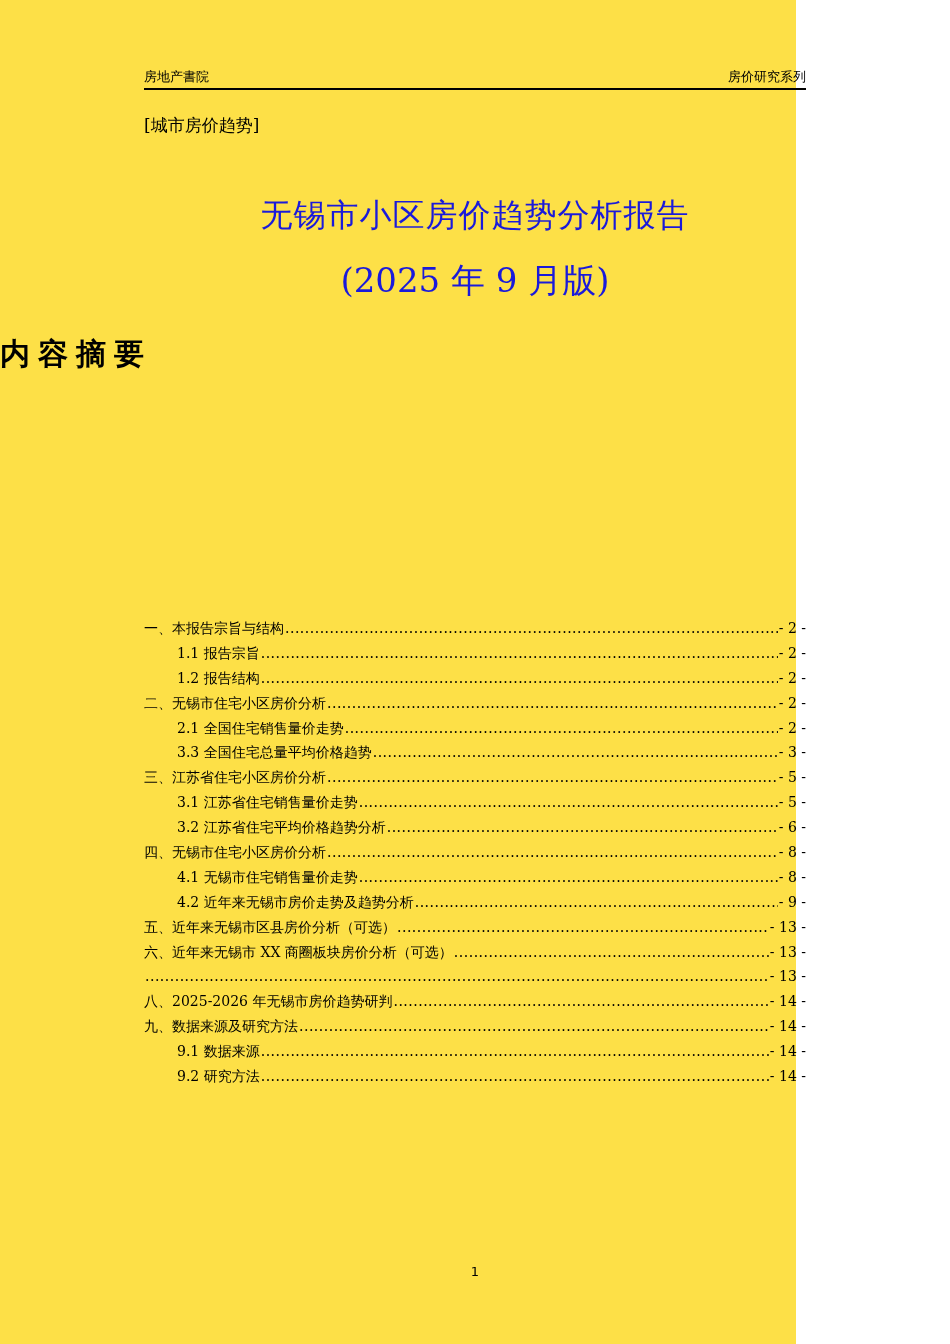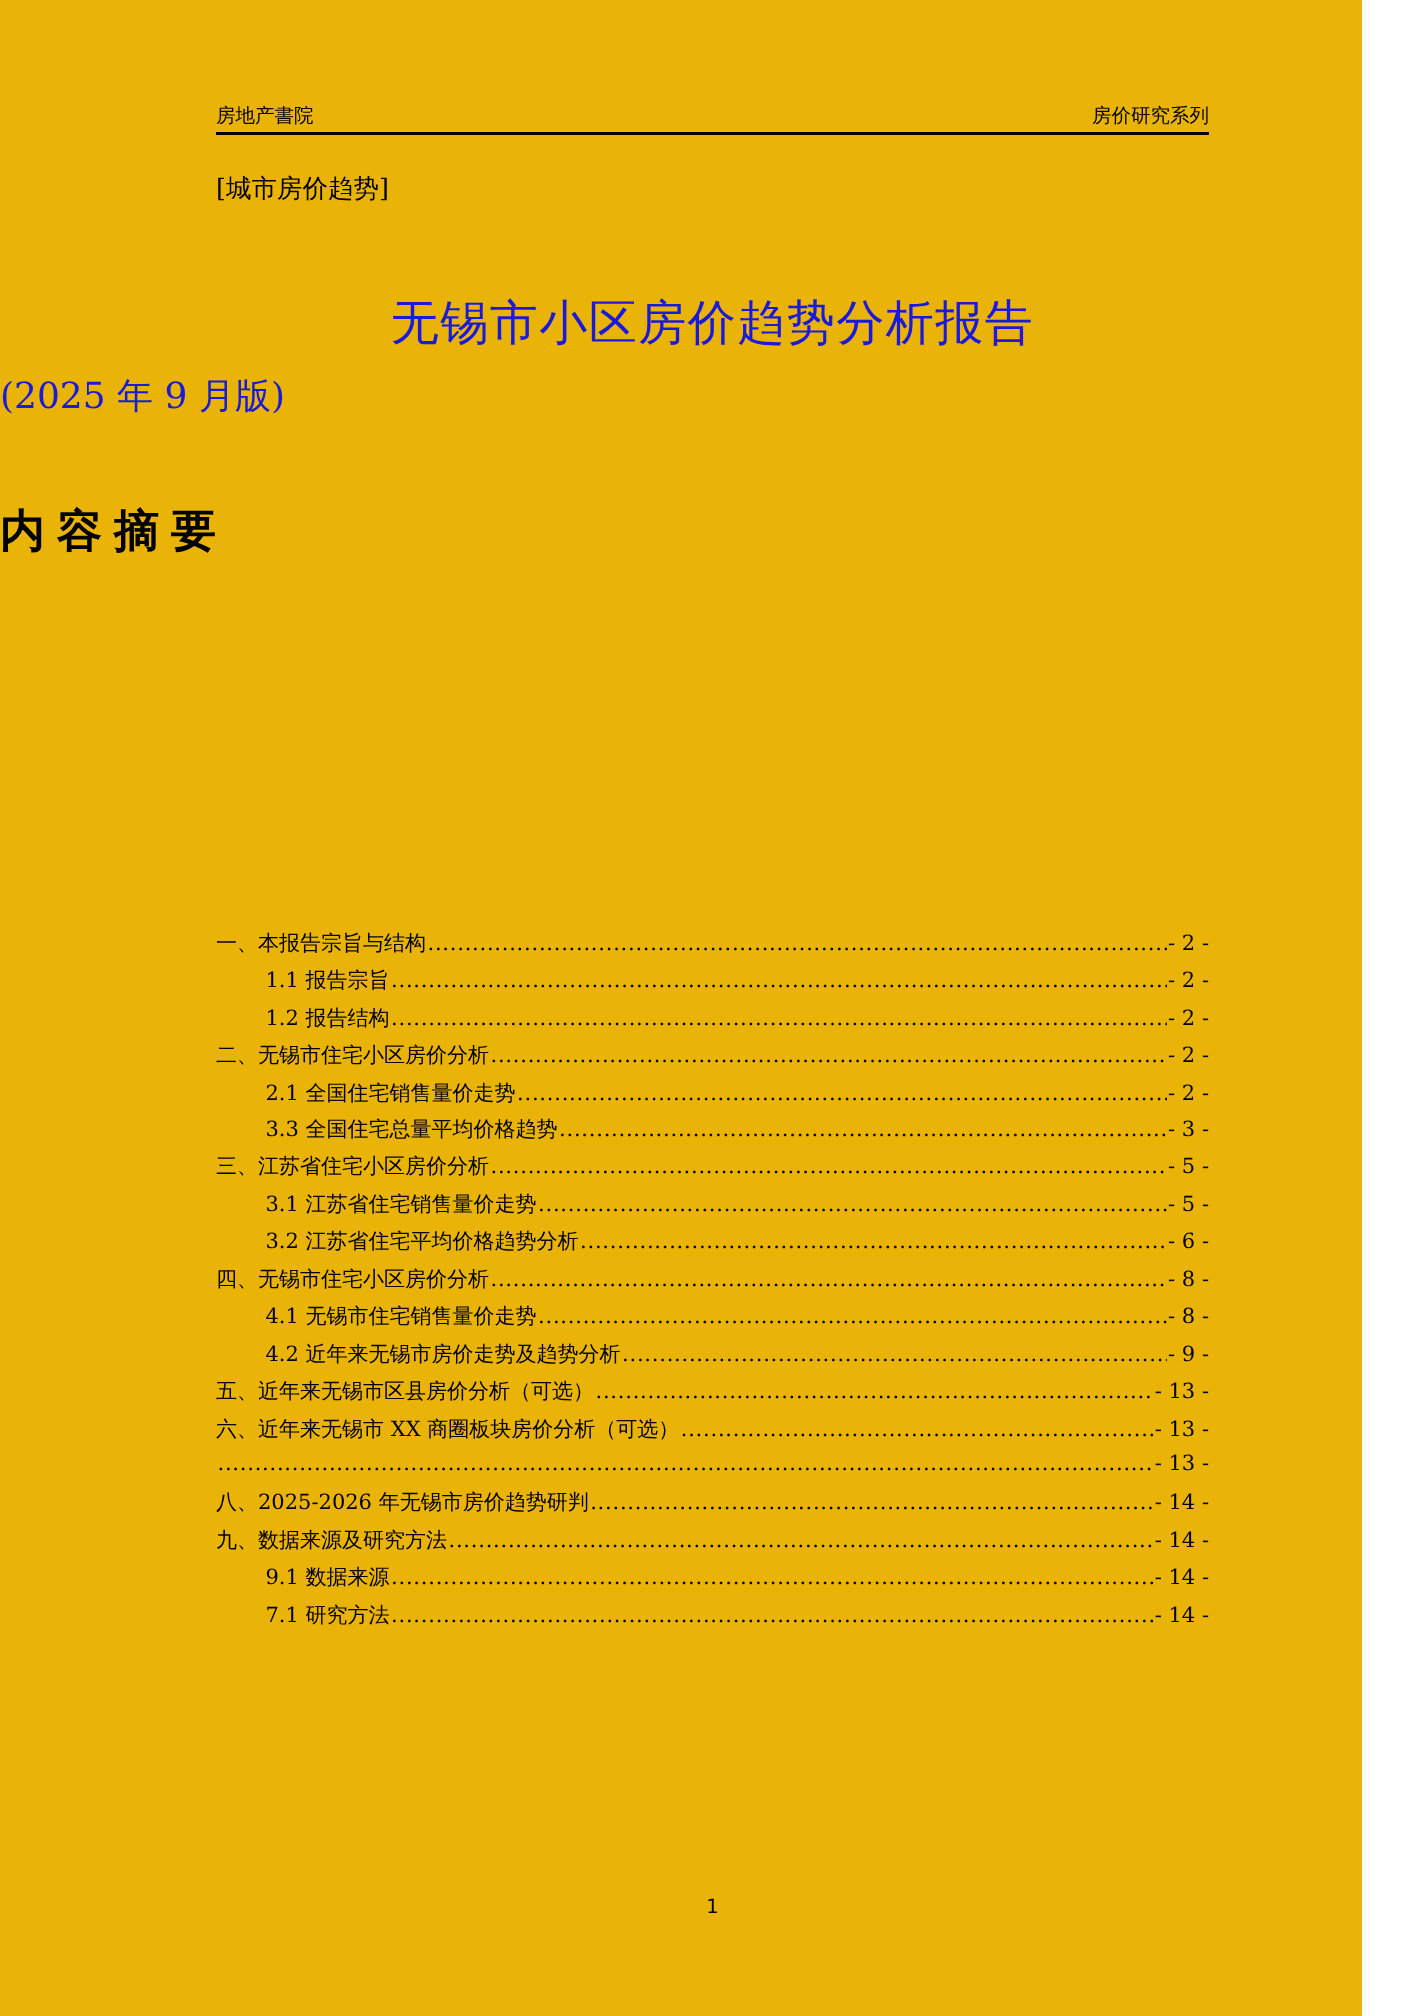--- a/index.html
+++ b/index.html
@@ -1,30 +1,30 @@
 <!DOCTYPE html>
 <html><head>
 <meta charset="utf-8">
 <style>
   html, body { margin: 0; padding: 0; background: #ffffff; }
   body { width: 950px; height: 1344px; position: relative; overflow: hidden;
          font-family: "DejaVu Serif", "Liberation Serif", serif; color: #000; }
-  .page { position: absolute; left: 0; top: 0; width: 908px; height: 1344px; background: #eab308; }
+  .page { position: absolute; left: 0; top: 0; width: 796px; height: 1344px; background: #fde047; }
 
   .header { position: absolute; left: 144px; top: 68px; width: 662px; height: 20px;
             border-bottom: 2px solid #000; font-family: "DejaVu Sans", sans-serif; font-size: 13px; }
   .header .left { position: absolute; left: 0; top: 0; }
   .header .right { position: absolute; right: 0; top: 0; }
 
   .category { position: absolute; left: 144px; top: 114px; font-size: 17px; }
 
   .title { position: absolute; left: 0; width: 950px; top: 194px; text-align: center;
            font-size: 32px; color: #1a1adb; font-family: "DejaVu Sans", sans-serif; letter-spacing: 1px; }
-  .subtitle { position: absolute; left: 0; width: 950px; top: 248px; 
-              font-size: 24px; color: #1a1adb; }
+  .subtitle { position: absolute; left: 0; width: 950px; top: 258px; text-align: center;
+              font-size: 34px; color: #1a1adb; }
 
   .abstract-heading { position: absolute; left: 0; width: 950px; top: 334px; 
                       font-size: 30px; font-weight: bold; letter-spacing: 8px;
                       font-family: "DejaVu Sans", sans-serif; }
 
   .abstract { position: absolute; left: 144px; top: 380px; width: 664px;
               font-size: 21px; line-height: 50px; text-indent: 46px; text-align: justify; }
 
   .toc-heading { position: absolute; left: 0; width: 950px; top: 574px; text-align: center;
                  font-size: 25px; font-weight: bold; letter-spacing: 10px;
@@ -142,20 +142,20 @@
         <span class="label">九、数据来源及研究方法</span>
         <span class="dots"></span>
         <span class="pg">- 14 -</span>
       </div>
     <div class="toc-row sub">
         <span class="label">9.1 数据来源</span>
         <span class="dots"></span>
         <span class="pg">- 14 -</span>
       </div>
     <div class="toc-row sub">
-        <span class="label">7.1 研究方法</span>
+        <span class="label">9.2 研究方法</span>
         <span class="dots"></span>
         <span class="pg">- 14 -</span>
       </div>
   </div>
 
   <div class="page-number">1</div>
 </div>
 
 </body></html>

